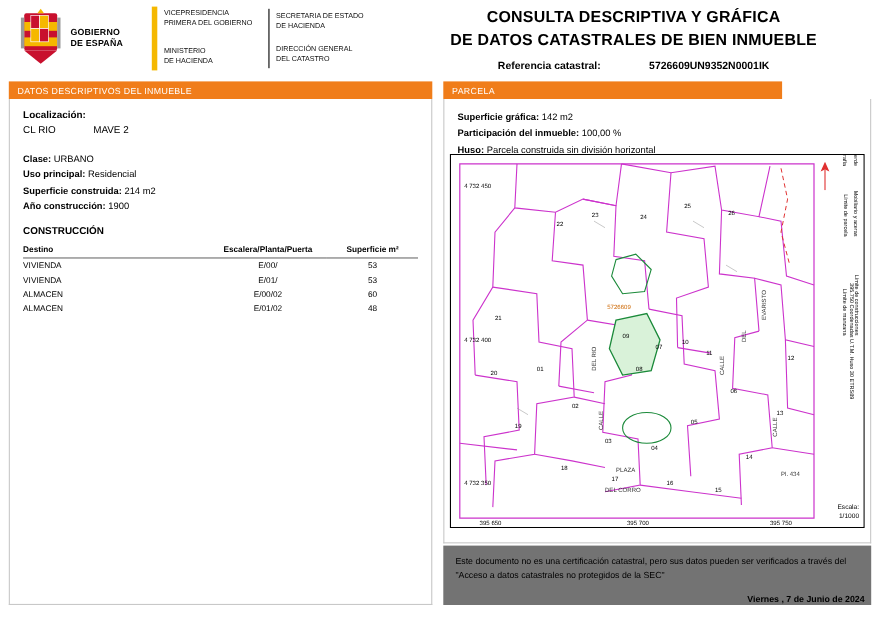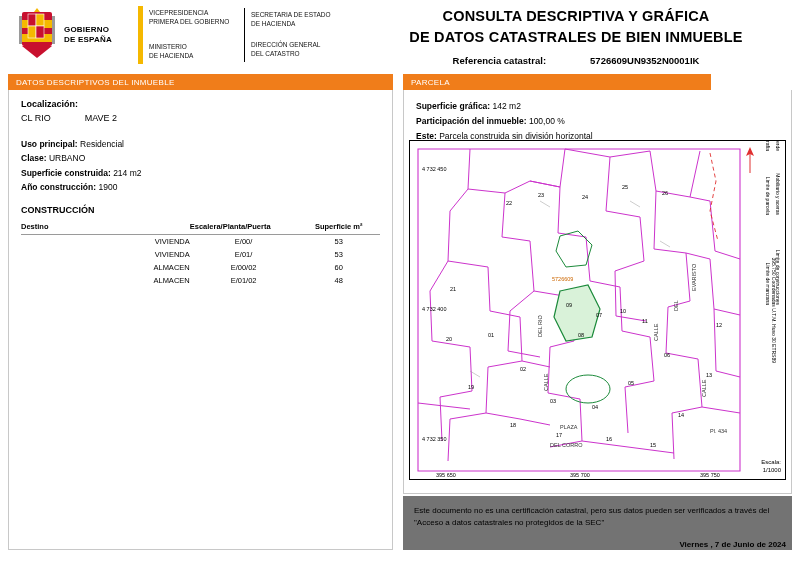--- a/index.html
+++ b/index.html
@@ -165,26 +165,25 @@
     border-collapse: collapse;
     font-size: 7.5px;
   }
   table.constr thead th {
     font-weight: bold;
     font-size: 7.5px;
     padding: 2px 0 3px 0;
     border-bottom: 1px solid #9a9a9a;
     text-align: left;
   }
-  table.constr thead th.c2 { text-align: left; }
+  table.constr thead th.c2 { text-align: center; }
   table.constr thead th.c3 { text-align: center; }
   table.constr tbody td {
     padding: 2px 0;
     font-size: 7.5px;
-    text-align: right;
   }
   table.constr tbody td.c2 { text-align: center; }
   table.constr tbody td.c3 { text-align: center; }
   .col1 { width: 47%; }
   .col2 { width: 30%; }
   .col3 { width: 23%; }
 
   
   .panel-right {
     position: absolute;
@@ -301,26 +300,26 @@
   <div class="panel-left">
     <div class="lp-inner">
       <div class="loc-title">Localización:</div>
       <div class="loc-line">
         <span>CL RIO</span><span class="sep"></span><span>MAVE 2</span>
       </div>
 
       <div class="gap"></div>
 
       <div class="kv">
+        <b>Clase:</b>
+        <span>URBANO</span>
+      </div>
+      <div class="kv">
         <b>Uso principal:</b>
         <span>Residencial</span>
-      </div>
-      <div class="kv">
-        <b>Clase:</b>
-        <span>URBANO</span>
       </div>
       <div class="kv">
         <b>Superficie construida:</b>
         <span>214 m2</span>
       </div>
       <div class="kv">
         <b>Año construcción:</b>
         <span>1900</span>
       </div>
 
@@ -364,21 +363,21 @@
     <div class="rp-inner">
       <div class="kv">
         <b>Superficie gráfica:</b>
         <span>142 m2</span>
       </div>
       <div class="kv">
         <b>Participación del inmueble:</b>
         <span>100,00 %</span>
       </div>
       <div class="kv">
-        <b>Este:</b>
+        <b>Huso:</b>
         <span>Parcela construida sin división horizontal</span>
       </div>
     </div>
   </div>
 
   <div class="map-box">
     <svg width="375" height="338" viewBox="0 0 375 338">
       <rect x="0" y="0" width="375" height="338" fill="#ffffff"></rect>
 
       <g stroke="#cc33cc" fill="none" stroke-width="1">

